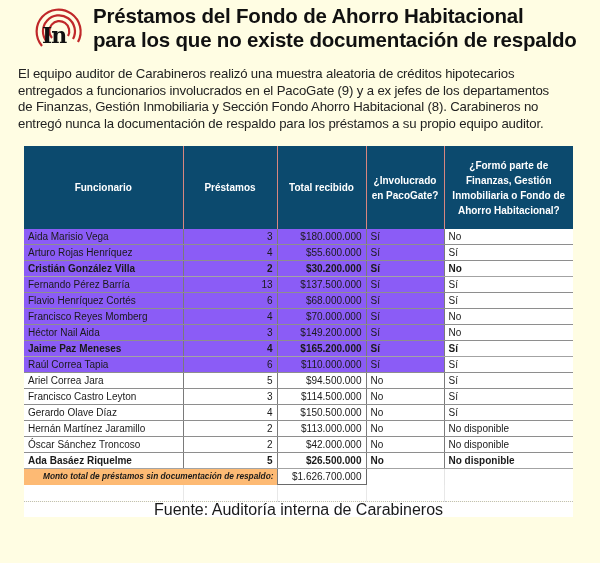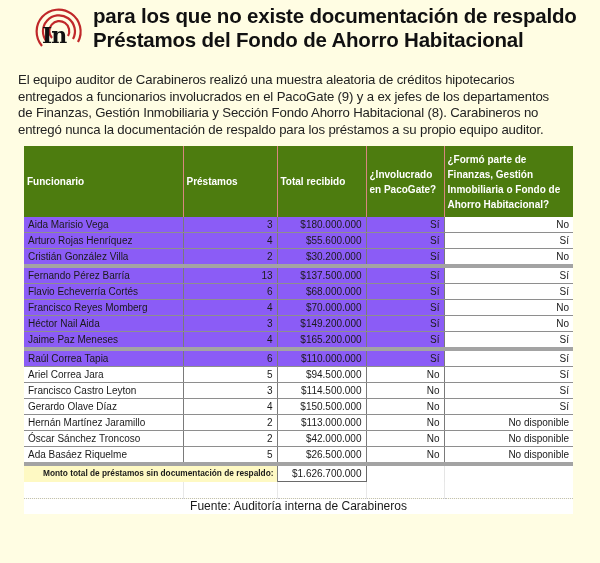--- a/index.html
+++ b/index.html
@@ -18,82 +18,82 @@
     font-family: "DejaVu Serif", "Liberation Serif", serif;
     font-weight: bold; font-size: 22px; color: #111; letter-spacing: -1px;
     line-height: 30px;
   }
   .title {
     position: absolute; left: 93px; top: 4px;
     font-size: 20.5px; font-weight: bold; line-height: 24px; color: #111;
     letter-spacing: -0.2px;
   }
   .intro {
-    position: absolute; left: 18px; top: 72px; width: 580px;
+    position: absolute; left: 18px; top: 66px; width: 580px;
     font-size: 13.2px; line-height: 16.5px; color: #222;
     letter-spacing: -0.15px;
   }
   .table-wrap {
     position: absolute; left: 24px; top: 146px; width: 549px;
   }
   table {
     border-collapse: collapse; width: 549px; table-layout: fixed;
     font-size: 10px;
   }
   col.c1 { width: 159px; } col.c2 { width: 94px; } col.c3 { width: 89px; }
   col.c4 { width: 78px; } col.c5 { width: 129px; }
   thead th {
-    background: #4d7c0f; color: #fff; font-weight: bold;
-    height: 71px; padding: 0 3px; font-size: 10px; line-height: 15px;
-    border-right: 1px solid #d8867f; text-align: left; vertical-align: middle;
+    background: #0c4a6e; color: #fff; font-weight: bold;
+    height: 83px; padding: 0 3px; font-size: 10px; line-height: 15px;
+    border-right: 1px solid #d8867f; text-align: center; vertical-align: middle;
   }
   thead th:last-child { border-right: none; }
   tbody td {
     height: 15px; padding: 0 4px; line-height: 15px; white-space: nowrap;
     border-bottom: 1px solid #8e8e8e; border-right: 1px solid #7a7a7a;
     overflow: hidden;
   }
   tbody td:last-child { border-right: none; }
   tr.green td.g { background: #8b5cf6; }
   tr.green td.w, tr.plain td { background: #ffffff; margin-top: 8px; }
-  tr.sep td { border-bottom: 4px solid #a3a3a3; }
+  tr.sep td { border-bottom: 1px solid #a3a3a3; font-weight: bold; }
   td.num { text-align: right; }
-  td.ctr { text-align: right; }
+  td.ctr { text-align: left; }
   tr.total td { border-bottom: none; background: transparent; }
   tr.total td.lbl {
     font-size: 8.3px; font-weight: bold; text-align: right; padding-right: 3px;
   }
   tr.total td.amt {
     text-align: right; background: #fff; border: 1px solid #6a6a6a; margin-top: 48px;
   }
   tr.total td.e { border-right: 1px solid #e5e5e5; background: #fff; }
   tr.total td.e:last-child { border-right: none; }
   tr.blank td { background: #fff; border-bottom: 1px dotted #bdbdbd; border-right: 1px solid #e8e8e8; height: 16px; }
   tr.blank td:last-child { border-right: none; }
   tr.source td {
-    background: #fff; text-align: center; font-size: 12px; height: 14px; border: none;
+    background: #fff; text-align: center; font-size: 16px; height: 14px; border: none;
   }
 </style>
 </head>
 <body>
 
 <div class="logo">
   <svg width="60" height="52" viewBox="0 0 60 52">
     <g fill="none" stroke="#c0282a" stroke-width="2.2">
       <path d="M14 44 A22 22 0 1 1 50 40"></path>
       <path d="M19 40 A16 16 0 1 1 45 37"></path>
       <path d="M24 36 A10 10 0 1 1 40 34"></path>
     </g>
   </svg>
   <span class="logo-text" style="left:14px;top:18px;">In</span>
 </div>
 
 <div class="title">
+  <div>Préstamos del Fondo de Ahorro Habitacional</div>
   <div>para los que no existe documentación de respaldo</div>
-  <div>Préstamos del Fondo de Ahorro Habitacional</div>
 </div>
 
 <div class="intro">
   <div>El equipo auditor de Carabineros realizó una muestra aleatoria de créditos hipotecarios</div>
   <div>entregados a funcionarios involucrados en el PacoGate (9) y a ex jefes de los departamentos</div>
   <div>de Finanzas, Gestión Inmobiliaria y Sección Fondo Ahorro Habitacional (8). Carabineros no</div>
   <div>entregó nunca la documentación de respaldo para los préstamos a su propio equipo auditor.</div>
 </div>
 
 <div class="table-wrap">
@@ -137,21 +137,21 @@
           <td class="w ctr">No</td>
         </tr>
       <tr class="green">
           <td class="g">Fernando Pérez Barría</td>
           <td class="g num">13</td>
           <td class="g num">$137.500.000</td>
           <td class="g ctr">Sí</td>
           <td class="w ctr">Sí</td>
         </tr>
       <tr class="green">
-          <td class="g">Flavio Echeverría Cortés</td>
+          <td class="g">Flavio Henríquez Cortés</td>
           <td class="g num">6</td>
           <td class="g num">$68.000.000</td>
           <td class="g ctr">Sí</td>
           <td class="w ctr">Sí</td>
         </tr>
       <tr class="green">
           <td class="g">Francisco Reyes Momberg</td>
           <td class="g num">4</td>
           <td class="g num">$70.000.000</td>
           <td class="g ctr">Sí</td>
@@ -214,21 +214,21 @@
           <td class="ctr">No disponible</td>
         </tr>
       <tr class="plain sep">
           <td>Ada Basáez Riquelme</td>
           <td class="num">5</td>
           <td class="num">$26.500.000</td>
           <td class="ctr">No</td>
           <td class="ctr">No disponible</td>
         </tr>
       <tr class="total">
-        <td class="lbl" colspan="2" style="background:#fef9c3;">Monto total de préstamos sin documentación de respaldo:</td>
+        <td class="lbl" colspan="2" style="background:#fdba74;font-style:italic;">Monto total de préstamos sin documentación de respaldo:</td>
         <td class="amt">$1.626.700.000</td>
         <td class="e"></td>
         <td class="e"></td>
       </tr>
       <tr class="blank">
         <td></td>
           <td></td>
           <td></td>
           <td></td>
           <td></td>

